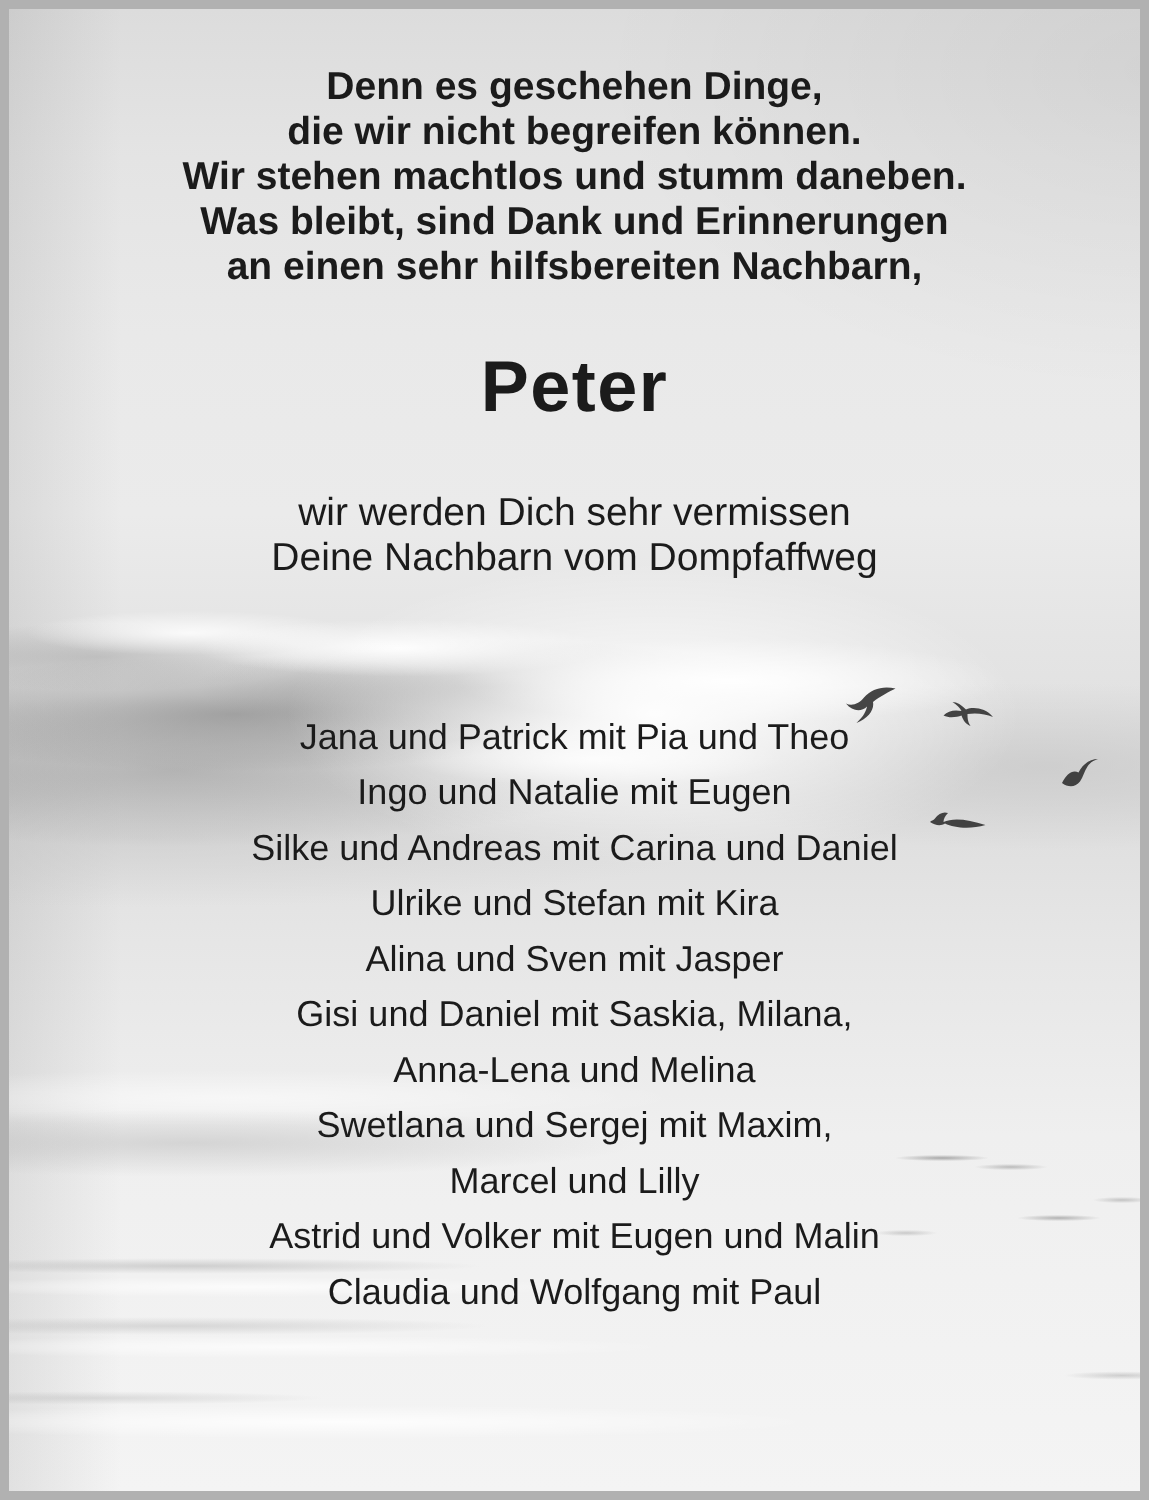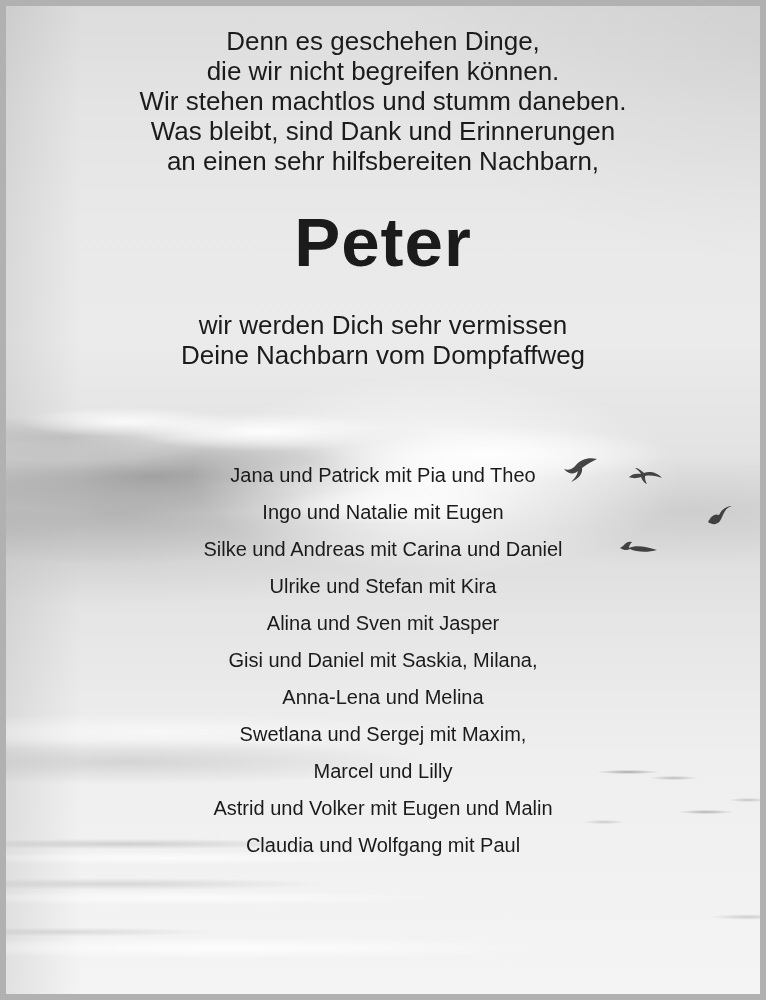--- a/index.html
+++ b/index.html
@@ -66,43 +66,44 @@
     position: absolute;
     opacity: 0.88;
   }
   .content {
     position: absolute;
     inset: 0;
     text-align: center;
     color: #1b1b1b;
   }
   .intro {
-    margin-top: 20px;
+    margin-top: 36px;
     font-size: 26px;
     line-height: 30px;
+    font-weight: bold;
   }
   .name {
     margin: 36px 0 0 0;
-    font-size: 69px;
+    font-size: 48px;
     line-height: 62px;
     font-weight: bold;
     letter-spacing: 1px;
   }
   .farewell {
     margin-top: 36px;
     font-size: 26px;
     line-height: 30px;
   }
   .signature {
     font-size: 26px;
     line-height: 30px;
   }
   .families {
     margin-top: 87px;
-    font-size: 20px;
+    font-size: 24px;
     line-height: 37px;
   }
 </style>
 </head>
 <body>
 
 <div class="page">
 
   <div class="bg"></div>
 

